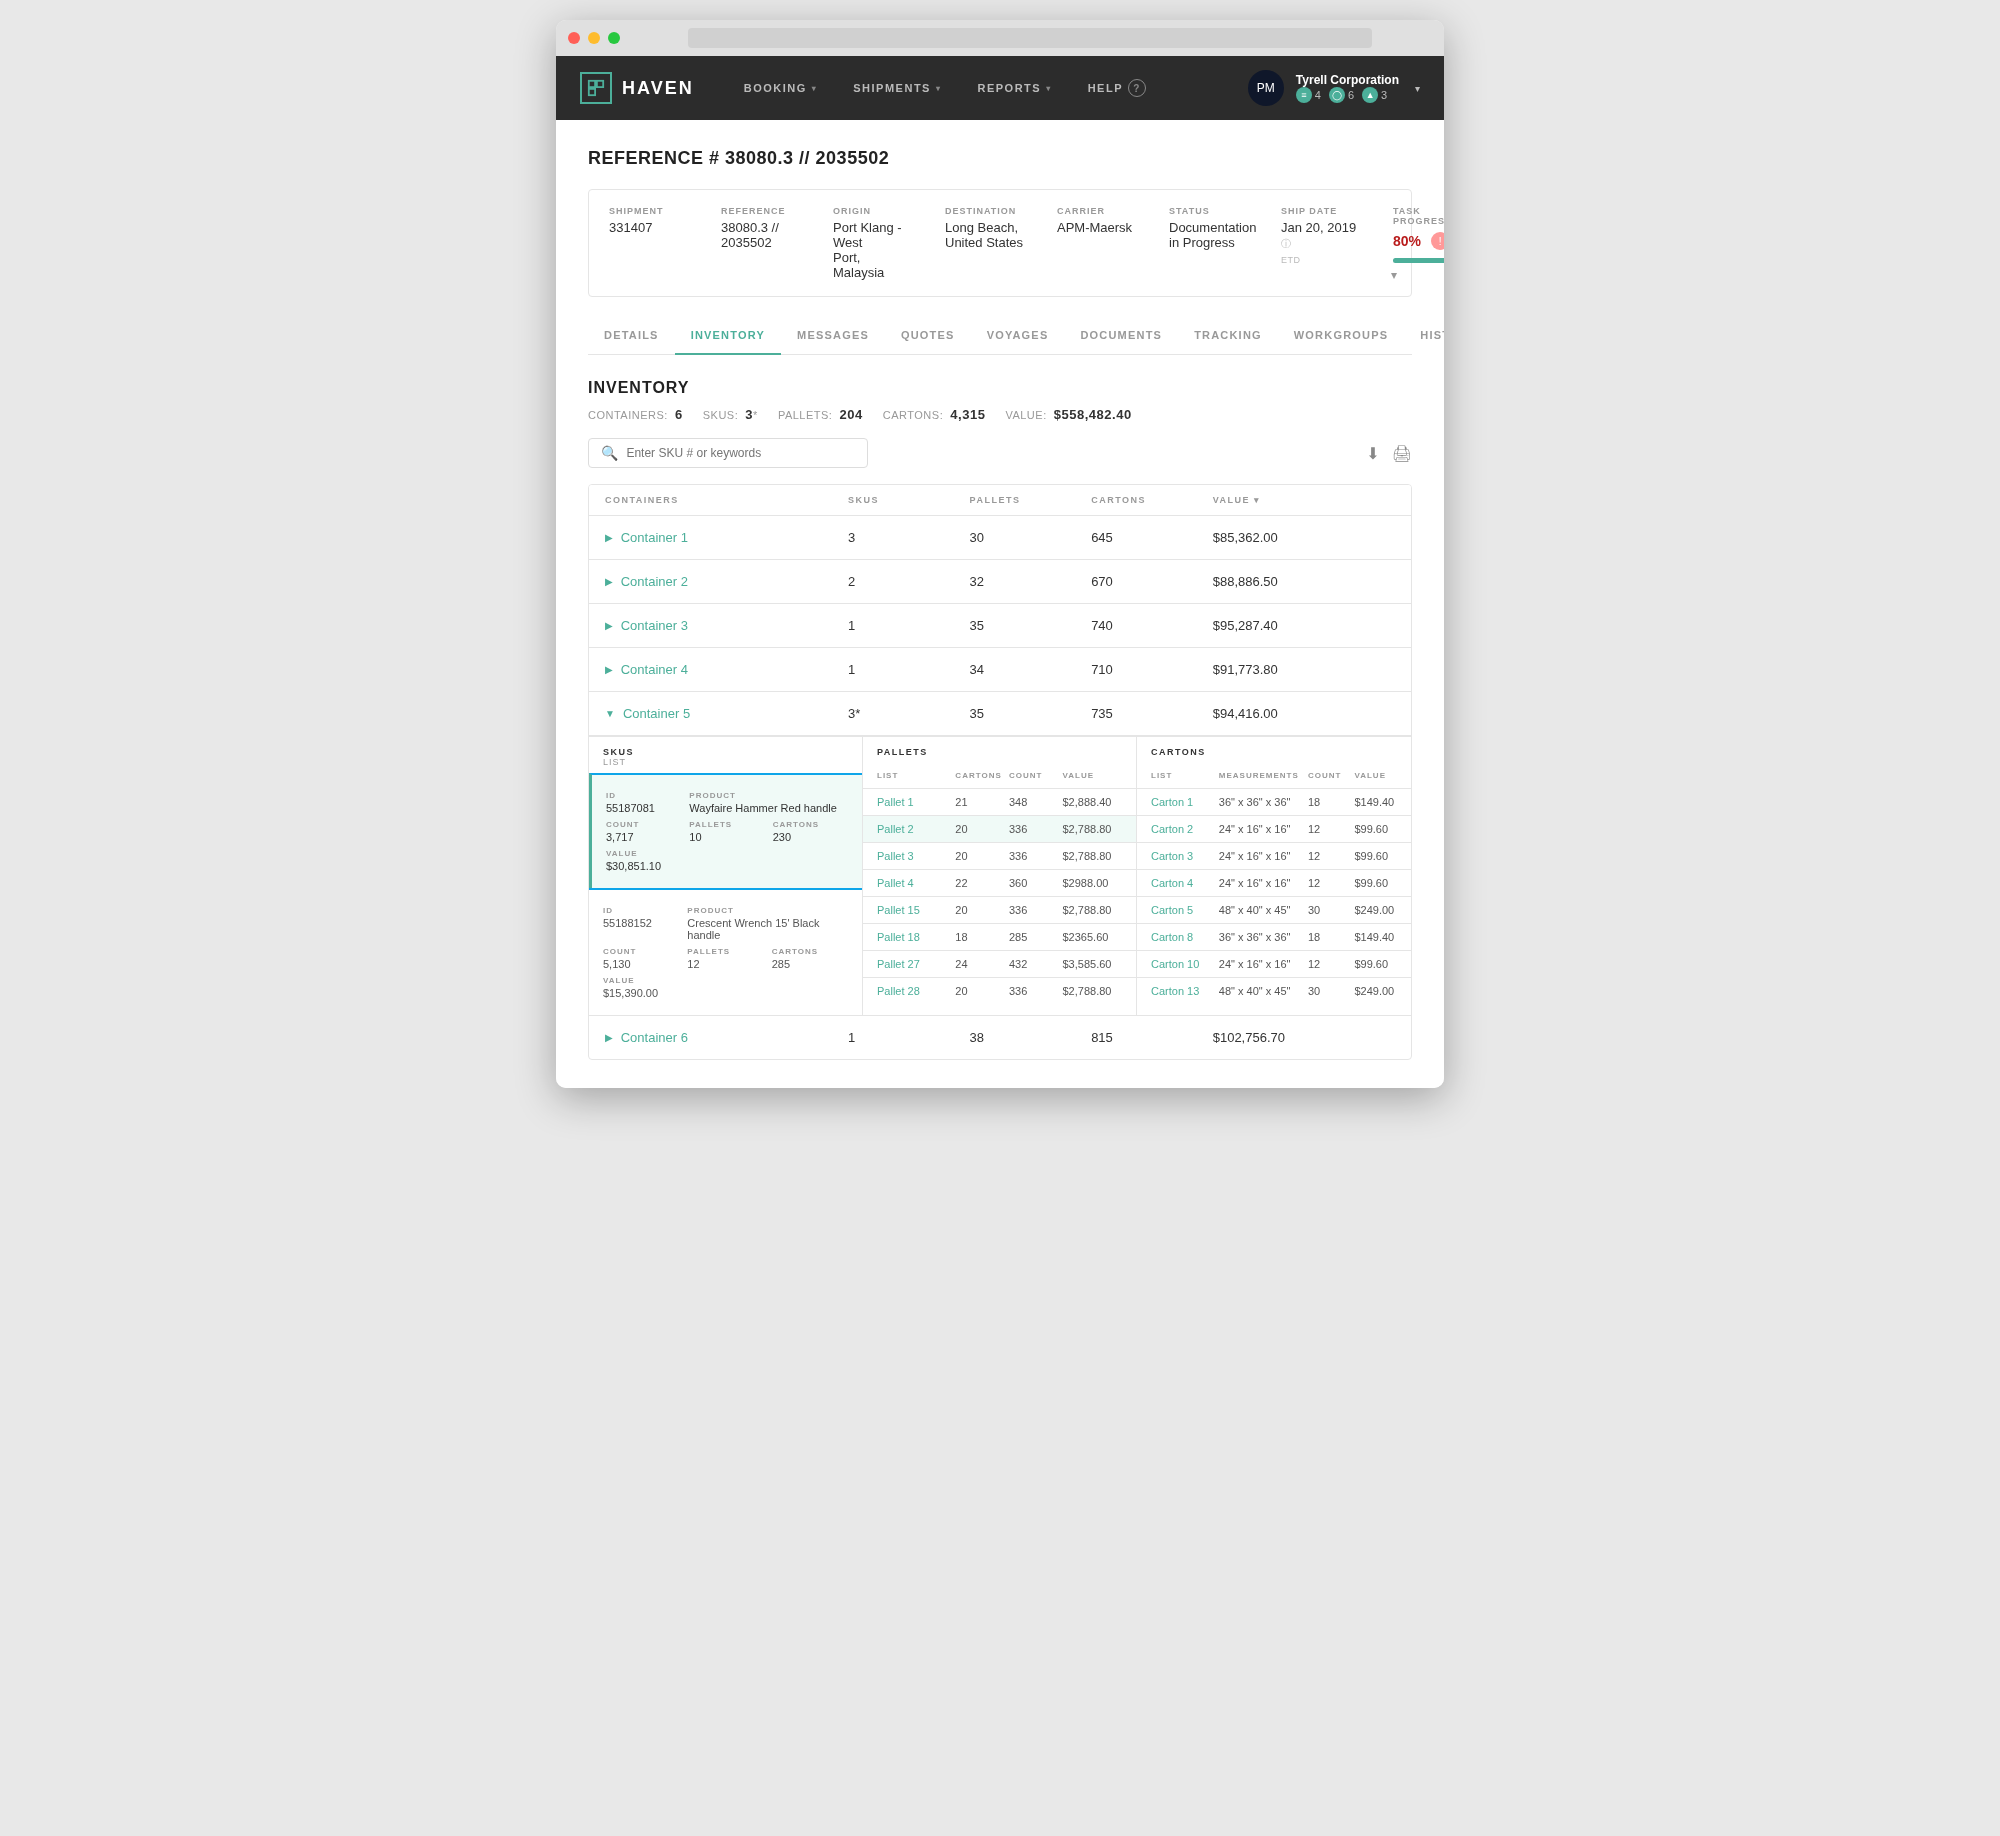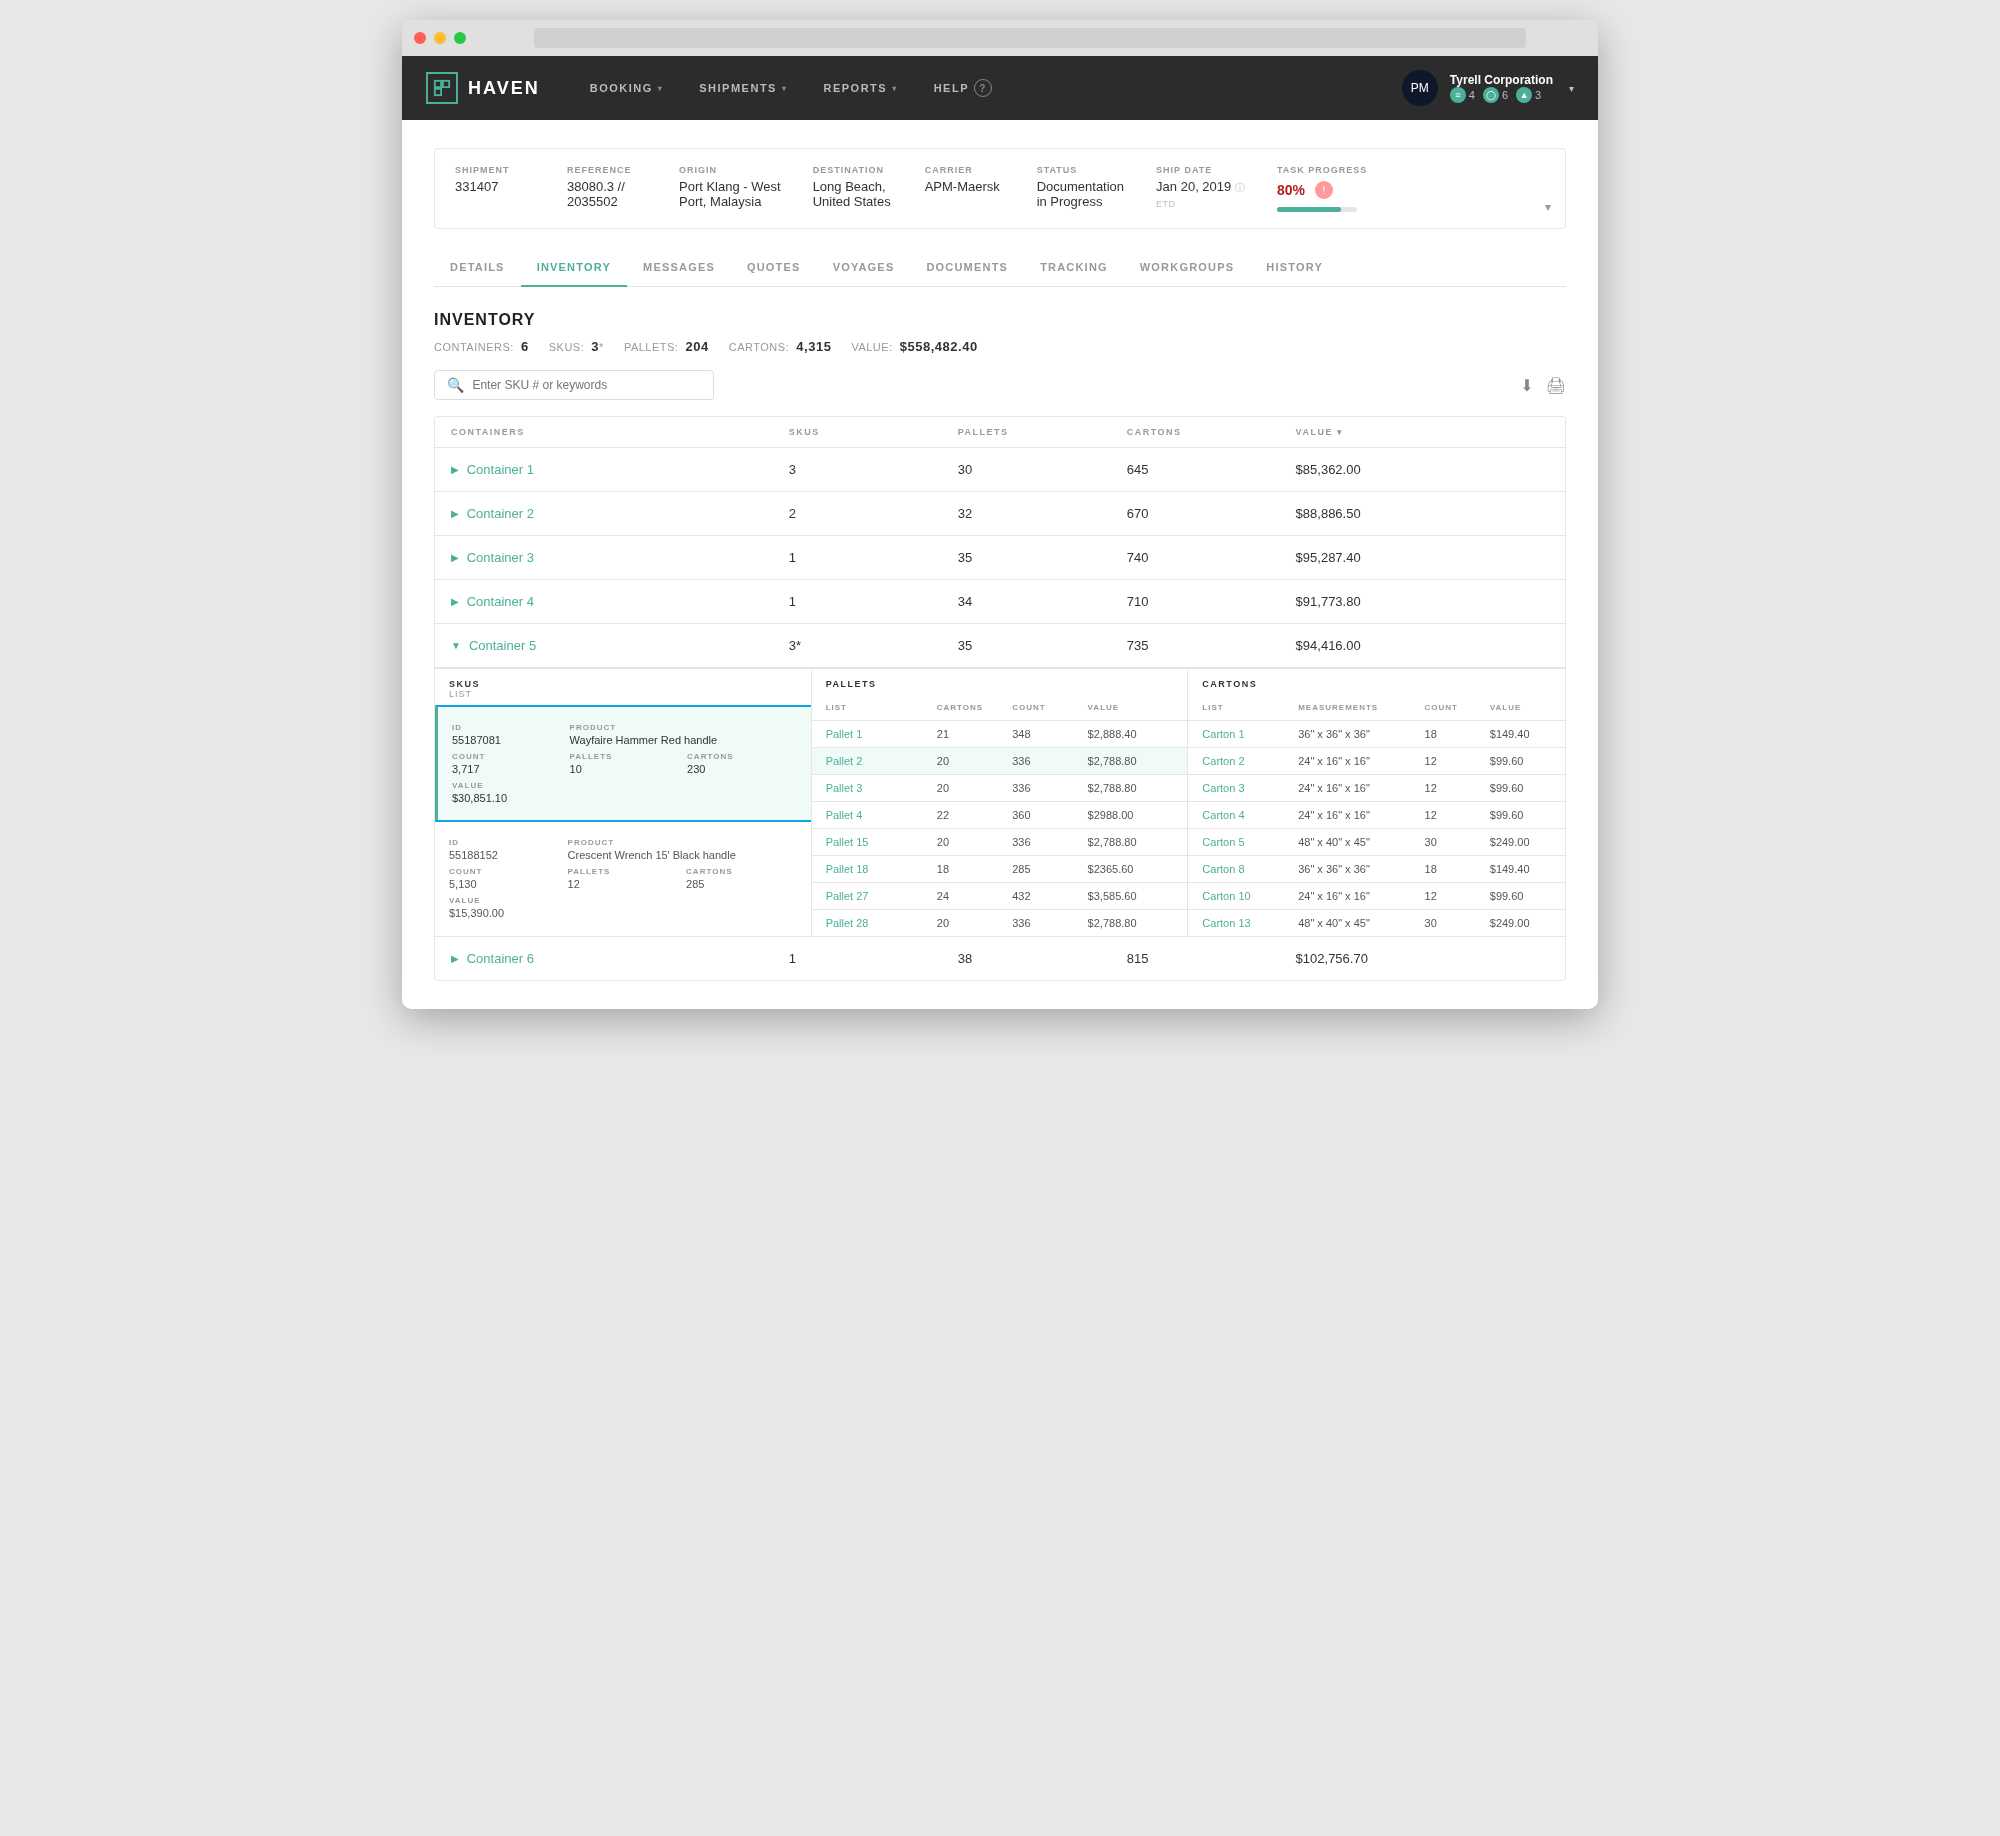--- a/index.html
+++ b/index.html
@@ -6,21 +6,21 @@
     body {
       font-family: -apple-system, BlinkMacSystemFont, 'Segoe UI', Helvetica, Arial, sans-serif;
       background: #e8e8e8;
       display: flex;
       justify-content: center;
       align-items: flex-start;
       min-height: 100vh;
       padding: 20px;
     }
     .window {
-      width: 1196px;
+      width: 888px;
       background: #f5f5f5;
       border-radius: 10px;
       box-shadow: 0 10px 40px rgba(0,0,0,0.3);
       overflow: hidden;
     }
     .titlebar {
       background: #e0e0e0;
       height: 36px;
       display: flex;
       align-items: center;
@@ -552,20 +552,21 @@
             <div class="badge-icon badge-alert">▲</div>
             <span class="badge-count">3</span>
           </div>
         </div>
       </div>
       <span style="color:#bbb;font-size:10px;margin-left:4px;">▾</span>
     </div>
   </nav>
 
   <div class="content">
+    <h1 class="page-title">REFERENCE # 38080.3 // 2035502</h1>
 
     <div class="shipment-card">
       <div class="shipment-field">
         <span class="shipment-label">SHIPMENT</span>
         <span class="shipment-value">331407</span>
       </div>
       <div class="shipment-field">
         <span class="shipment-label">REFERENCE</span>
         <span class="shipment-value">38080.3 //<br>2035502</span>
       </div>

